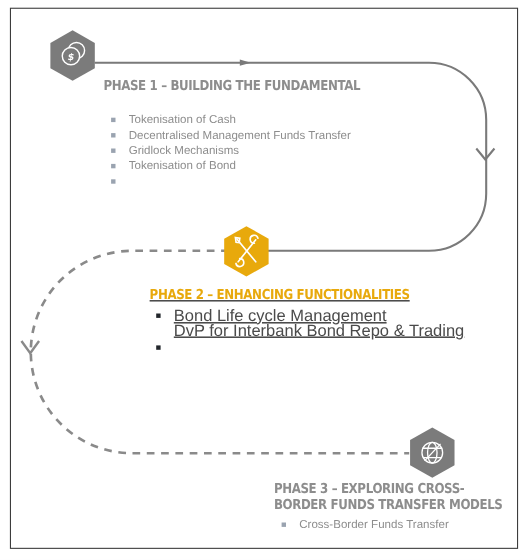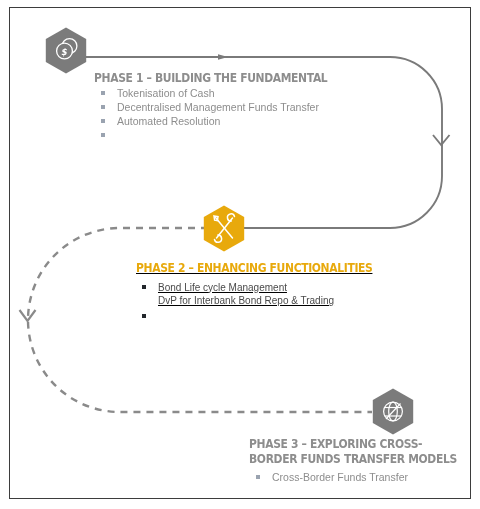--- a/index.html
+++ b/index.html
@@ -79,21 +79,21 @@
     left: 7px;
     top: 5px;
     width: 4px;
     height: 4px;
     background: #9aa3b0;
   }
 
   
   #phase2-list li {
     color: #4a4a4a;
-    font-size: 10px;
+    font-size: 15px;
     line-height: 13.6px;
     padding-left: 22px;
     margin-bottom: 2px;
     font-weight: normal;
   }
   #phase2-list li .mk {
     left: 6px;
     top: 4px;
     width: 4px;
     height: 4px;
@@ -156,24 +156,25 @@
         <ellipse cx="21" cy="23.5" rx="4.3" ry="9.4"></ellipse>
         <path d="M 12 19.5 L 30 19.5"></path>
         <path d="M 12.4 28 L 29.6 28"></path>
         <path d="M 14 31 L 28.5 15.5"></path>
       </g>
     </svg>
   </div>
 
   <div class="phase" style="left:94px; top:71px;">
     <div id="phase1-title" class="phase-title t-gray">PHASE 1 – BUILDING THE FUNDAMENTAL</div>
-    <ul class="bullets" id="phase1-list" style="margin-top:0;">
+    <ul class="bullets" id="phase1-list" style="margin-top:16px;">
       <li><span class="mk"></span><span>Tokenisation of Cash</span></li>
       <li><span class="mk"></span><span>Decentralised Management Funds Transfer</span></li>
-      <li><span class="mk"></span><span>Automated Resolution</span></li>
+      <li><span class="mk"></span><span>Gridlock Mechanisms</span></li>
+      <li><span class="mk"></span><span>Tokenisation of Bond</span></li>
       <li><span class="mk"></span></li>
     </ul>
   </div>
 
   <div class="phase" style="left:136px; top:261px;text-decoration:underline;">
     <div id="phase2-title" class="phase-title t-gold">PHASE 2 – ENHANCING FUNCTIONALITIES</div>
     <ul class="bullets" id="phase2-list" style="margin-top:5px;">
       <li><span class="mk"></span><span>Bond Life cycle Management
 DvP for Interbank Bond Repo &amp; Trading</span></li>
       <li><span class="mk"></span></li>

